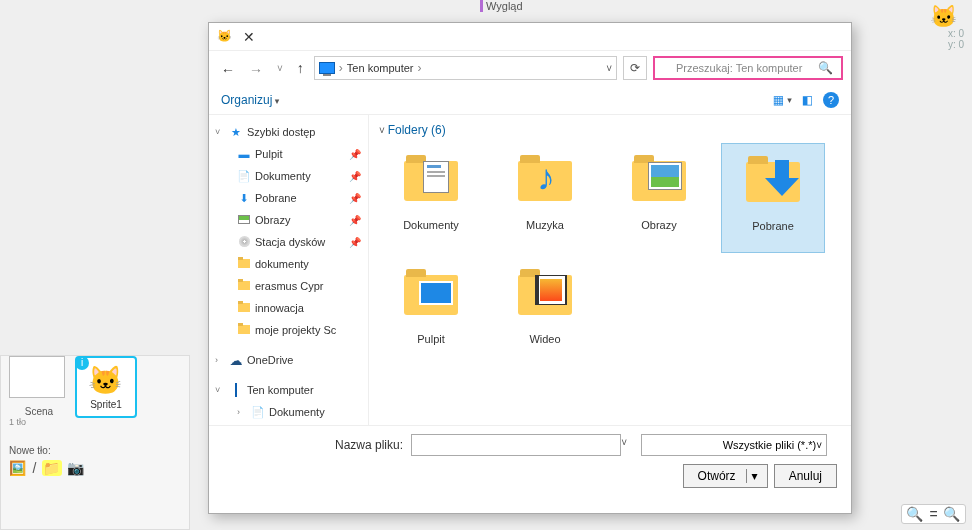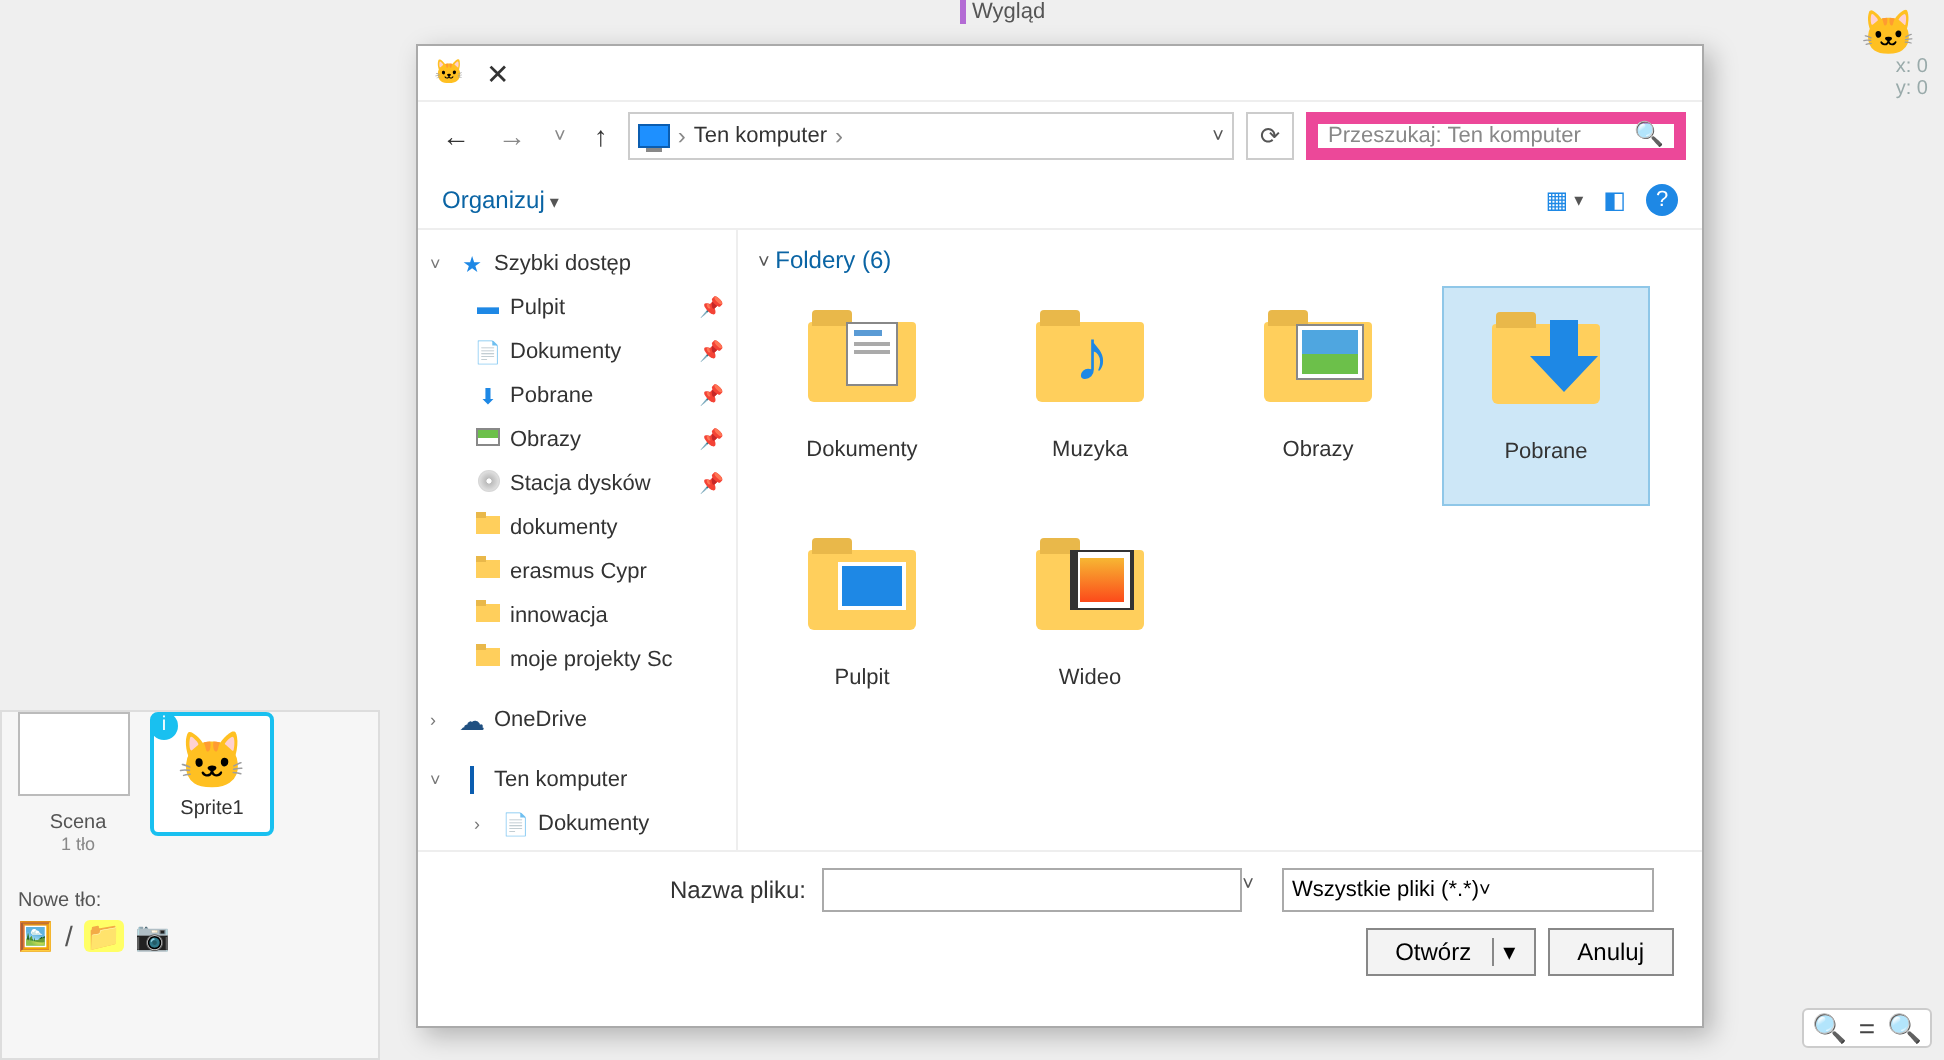--- a/index.html
+++ b/index.html
@@ -11,21 +11,21 @@
   .cat-header { font-size:11px; color:#555; border-left:3px solid; padding-left:3px; }
   .bg-coords { position:absolute; top:28px; right:8px; color:#9aa; font-size:10px; text-align:right; }
   .bg-sprite { position:absolute; top:4px; right:14px; font-size:22px; }
 
   .sprite-panel { position:absolute; left:0; top:355px; width:190px; height:175px; background:#f6f6f6; border:1px solid #ddd;}
   .sprite-panel .header { text-align:center; font-size:12px; color:#777; padding:6px 0 2px;}
   .sprite-row { display:flex; gap:6px; padding:0 8px;}
   .scene-box { width:60px; }
   .scene-thumb { width:56px; height:42px; background:#fff; border:1px solid #bbb;}
   .scene-label { text-align:center; font-size:10px; color:#555; margin-top:8px;}
-  .scene-sub { text-align:center; font-size:9px; color:#888;}
+  .scene-sub { text-align:left; font-size:9px; color:#888;}
   .sprite-box { width:62px; height:62px; border:2px solid #19c0f0; border-radius:4px; background:#fff; display:flex;align-items:center;justify-content:center;flex-direction:column;position:relative;}
   .sprite-box .dot{position:absolute;top:-2px;left:-2px;width:14px;height:14px;background:#19c0f0;border-radius:50%;color:#fff;font-size:10px;line-height:14px;text-align:center;}
   .sprite-name { font-size:10px; color:#333; margin-top:2px;}
   .new-row { margin-top:18px; font-size:10px; color:#555; padding:0 8px;}
   .new-icons { display:flex; gap:6px; padding:4px 8px; font-size:14px; color:#555;}
   .hl { background: #ffff66; border-radius:3px; padding:0 1px; }
 
   
   .zoom-bar { position:absolute; right:6px; bottom:6px; background:#fff; border:1px solid #ccc; border-radius:3px; padding:1px 4px; display:flex; gap:6px; color:#444;}
   .zoom-bar span{font-size:14px; line-height:16px; cursor:pointer;}
@@ -40,21 +40,21 @@
   .nav-bar { height:34px; display:flex; align-items:center; padding:0 8px; gap:6px;}
   .nav-arrow{font-size:14px;color:#888;padding:0 4px;cursor:pointer;}
   .nav-arrow.enabled{color:#333;}
   .crumb-box{flex:1;border:1px solid #ccc;height:24px;display:flex;align-items:center;padding:0 4px;gap:4px;}
   .pc-icon{width:16px;height:12px;background:#1e90ff;border:1px solid #0b5db0;position:relative;}
   .pc-icon::after{content:"";position:absolute;left:3px;right:3px;bottom:-3px;height:2px;background:#888;}
   .crumb-text{font-size:11px;color:#333;}
   .crumb-sep{color:#888;}
   .dd{margin-left:auto;color:#555;font-size:10px;}
   .refresh{border:1px solid #ccc;width:24px;height:24px;display:flex;align-items:center;justify-content:center;color:#555;cursor:pointer;}
-  .search-box{width:190px;border:6px solid #ec4899;height:24px;display:flex;align-items:flex-end;padding:0 5px;color:#888;}
+  .search-box{width:190px;border:2px solid #ec4899;height:24px;display:flex;align-items:center;padding:0 21px;color:#888;}
   .search-box input{border:none;outline:none;flex:1;font-size:11px;color:#333;}
   .search-box input::placeholder{color:#888;}
   .mag{color:#555;font-size:12px;}
 
   .toolbar { height:30px; border-bottom:1px solid #eee; display:flex;align-items:center;padding:0 12px;gap:6px;}
   .org-btn{color:#0a64a4;font-size:12px;cursor:pointer;}
   .org-btn::after{content:" ▾";font-size:9px;color:#555;}
   .tool-right{margin-left:auto;display:flex;align-items:center;gap:10px;}
   .view-btn{display:flex;align-items:center;gap:3px;color:#555;}
   .help-ic{width:16px;height:16px;border-radius:50%;background:#1e88e5;color:#fff;font-size:11px;display:flex;align-items:center;justify-content:center;cursor:pointer;}
@@ -76,21 +76,21 @@
   .file .ficon{width:64px;height:64px;position:relative;display:flex;align-items:center;justify-content:center;}
   .file .flabel{margin-top:6px;}
   .folder-shape{width:54px;height:40px;background:#ffcf5c;border-radius:2px 2px 3px 3px;position:relative;}
   .folder-shape::before{content:"";position:absolute;top:-6px;left:2px;width:20px;height:8px;background:#e9b84a;border-radius:2px 2px 0 0;}
   .overlay{position:absolute;}
 
   .bottom-form{border-top:1px solid #eee;height:80px;padding:8px 14px 0;}
   .form-row{display:flex;align-items:center;gap:8px;margin-bottom:8px;}
   .form-label{width:180px;text-align:right;font-size:12px;color:#333;}
   .name-input{flex:1;max-width:210px;height:22px;border:1px solid #aaa;padding:0 4px;}
-  .combo{width:186px;height:22px;border:1px solid #aaa;font-size:11px;padding:0 4px;display:flex;align-items:center;justify-content:flex-start;cursor:pointer;}
+  .combo{width:186px;height:22px;border:1px solid #aaa;font-size:11px;padding:0 4px;display:flex;align-items:center;justify-content:flex-end;cursor:pointer;}
   .btn-row{display:flex;justify-content:flex-end;gap:6px;padding-right:0;}
   .btn{height:24px;border:1px solid #888;background:#f3f3f3;padding:0 14px;font-size:12px;cursor:pointer;}
   .btn.split{padding-right:4px;display:flex;align-items:center;}
   .btn.split .dd2{border-left:1px solid #888;margin-left:10px;padding:0 5px;}
 
   
   .star{color:#1e88e5;}
   .blue{color:#1e88e5;}
   .folder-mini{width:12px;height:9px;background:#ffcf5c;display:inline-block;position:relative;}
   .folder-mini::before{content:"";position:absolute;top:-2px;left:0;width:5px;height:3px;background:#e9b84a;}

